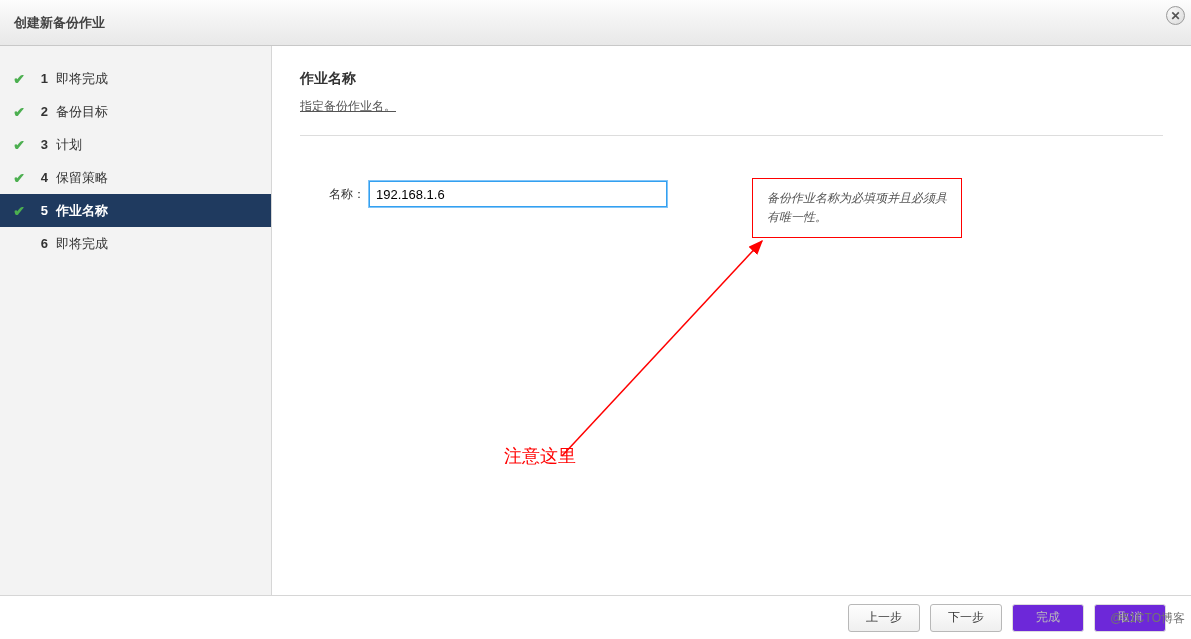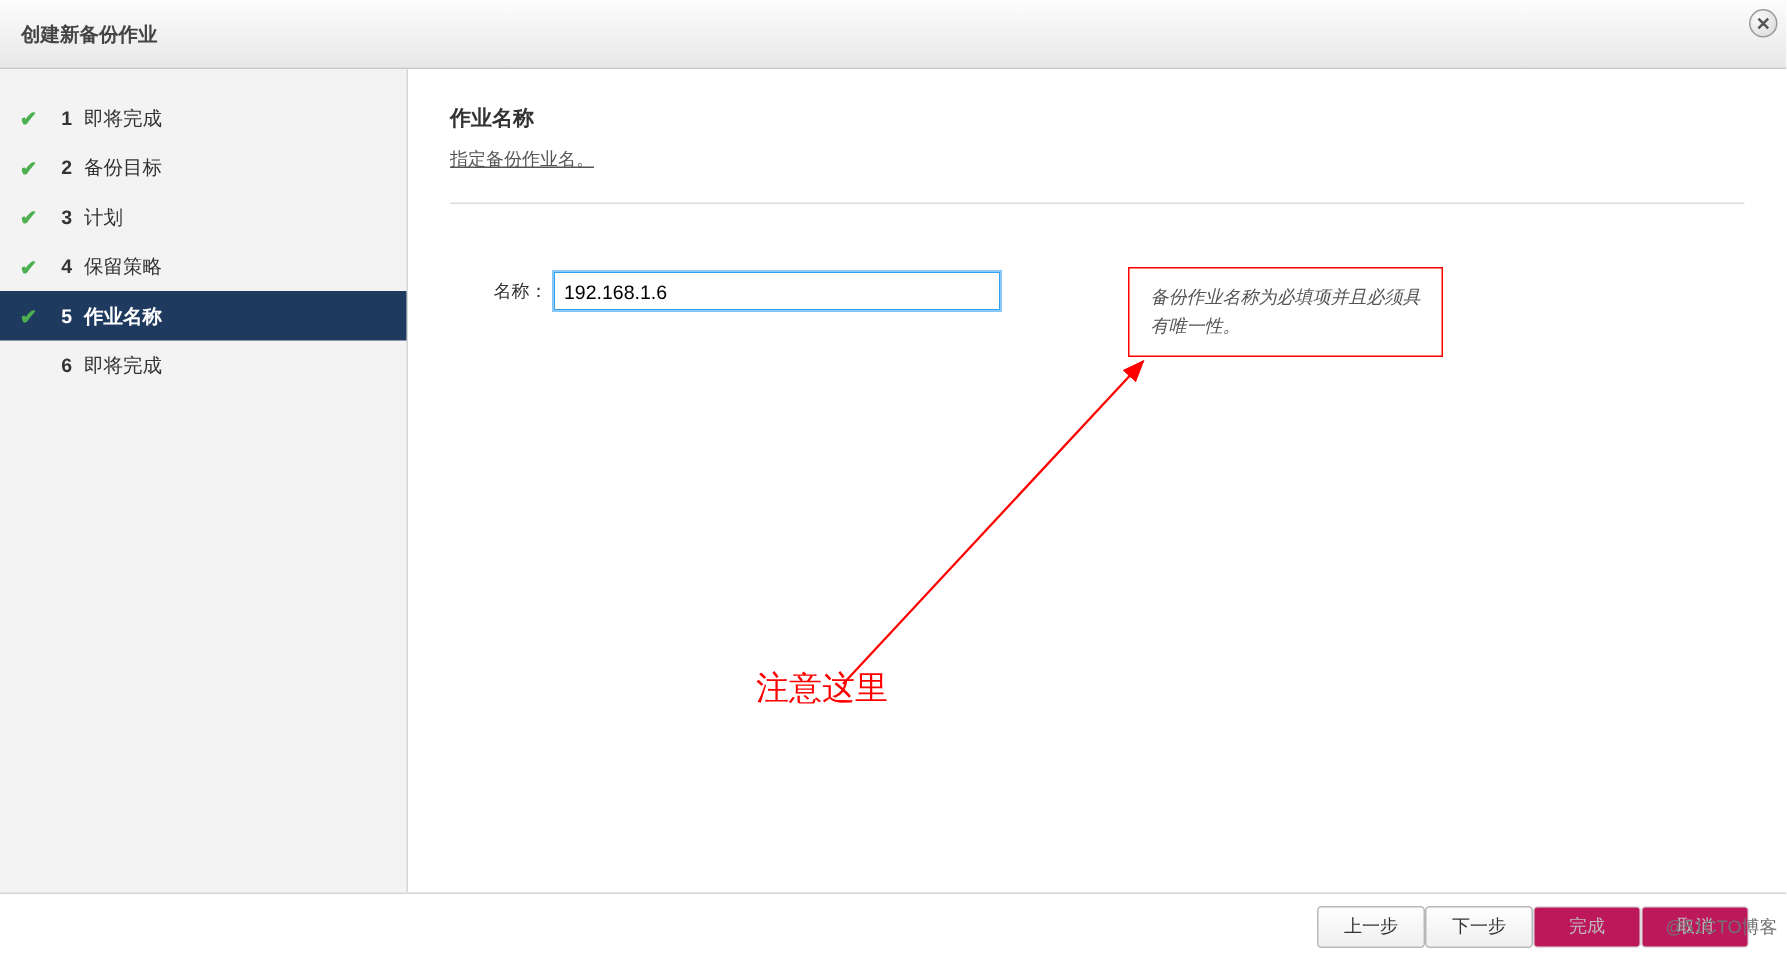--- a/index.html
+++ b/index.html
@@ -137,52 +137,53 @@
     }
     .annotation-line {
       position: absolute;
       pointer-events: none;
     }
     .annotation-text {
       position: absolute;
       left: 232px;
       top: 398px;
       color: #ff0000;
-      font-size: 22px;
+      font-size: 18px;
       font-family: "SimSun", serif;
     }
     .footer {
       position: absolute;
       bottom: 0;
       left: 0;
       right: 0;
       height: 44px;
       border-top: 1px solid #d6d6d6;
       background: #fff;
       display: flex;
       align-items: center;
       justify-content: flex-end;
       padding-right: 25px;
+      gap: 10px;
     }
     .btn {
       min-width: 72px;
       height: 28px;
       padding: 0 14px;
       background: linear-gradient(to bottom, #fefefe, #efefef);
       border: 1px solid #b8b8b8;
       border-radius: 3px;
       font-size: 12px;
       color: #333;
       cursor: pointer;
       font-family: inherit;
     }
     .btn.disabled {
       color: #bbb;
       border-color: #ddd;
-      background: #be185d;
+      background: #6d28d9;
       cursor: default;
     }
     .watermark {
       position: absolute;
       right: 6px;
       bottom: 12px;
       color: #737373;
       font-size: 12px;
       pointer-events: none;
     }

